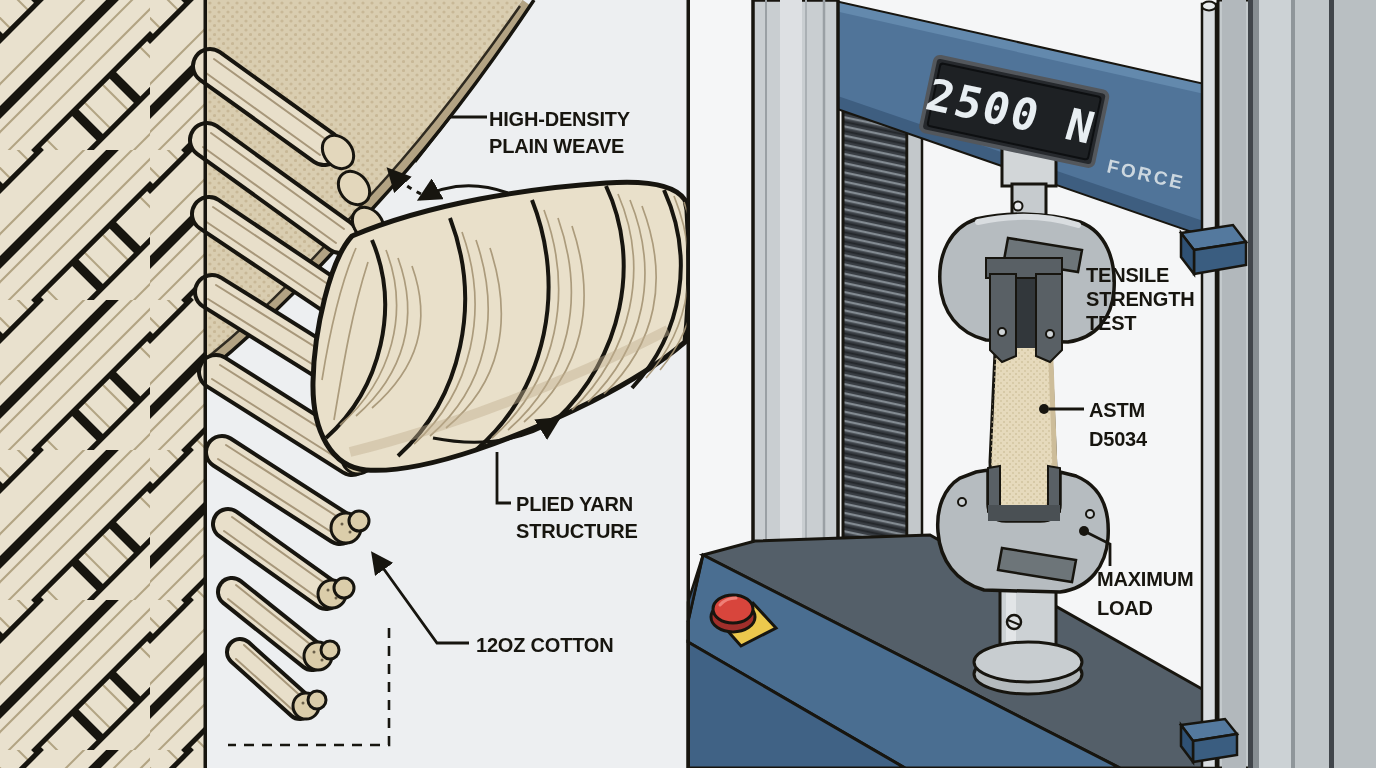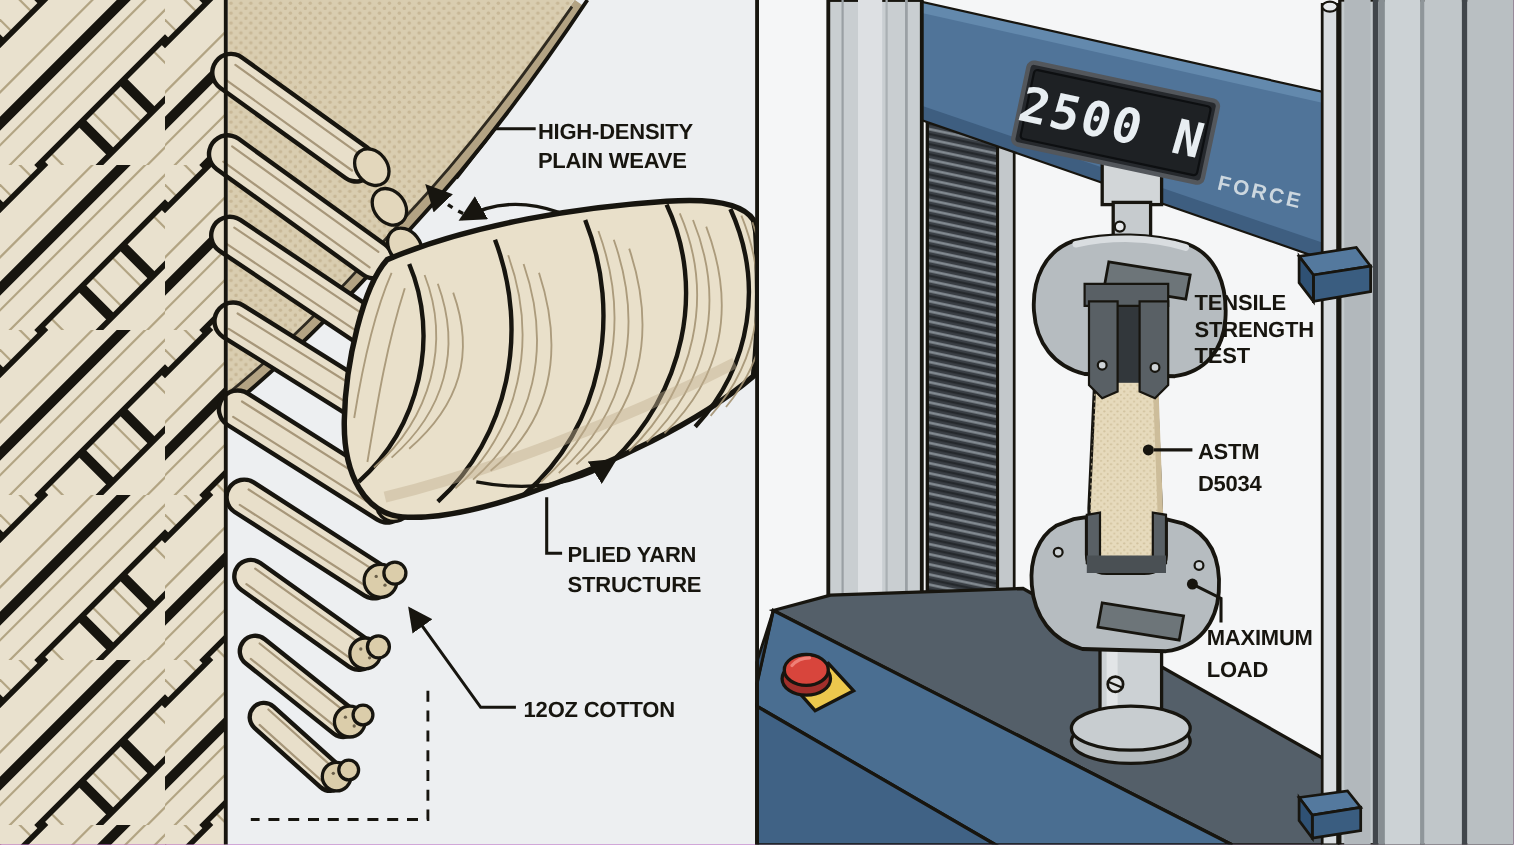--- a/index.html
+++ b/index.html
@@ -1,16 +1,16 @@
 <!DOCTYPE html>
 <html><head>
 <meta charset="utf-8">
 <style>
   html,body{margin:0;padding:0;background:#dfe2e4;}
-  #canvas{position:relative;width:1376px;height:768px;overflow:hidden;background:#a21caf;}
+  #canvas{position:relative;width:1376px;height:768px;overflow:hidden;background:#fca5a5;}
   svg{position:absolute;left:0;top:0;display:block;}
   .lbl{font:700 20px "Liberation Sans", sans-serif; fill:#17150f; letter-spacing:-0.2px;}
   .seg{font:700 44px "DejaVu Sans Mono", monospace; letter-spacing:2px;}
   .force{font:700 19px "Liberation Sans", sans-serif; letter-spacing:2.5px; fill:#ccd7df;}
 </style>
 </head>
 <body>
 
 <div id="canvas">
 <svg width="1376" height="768" viewBox="0 0 1376 768">

